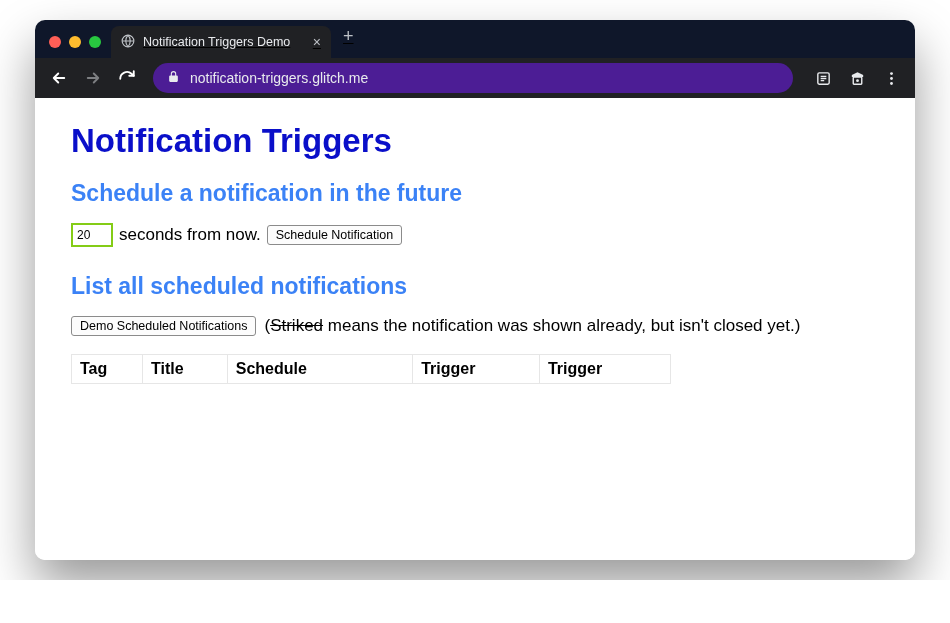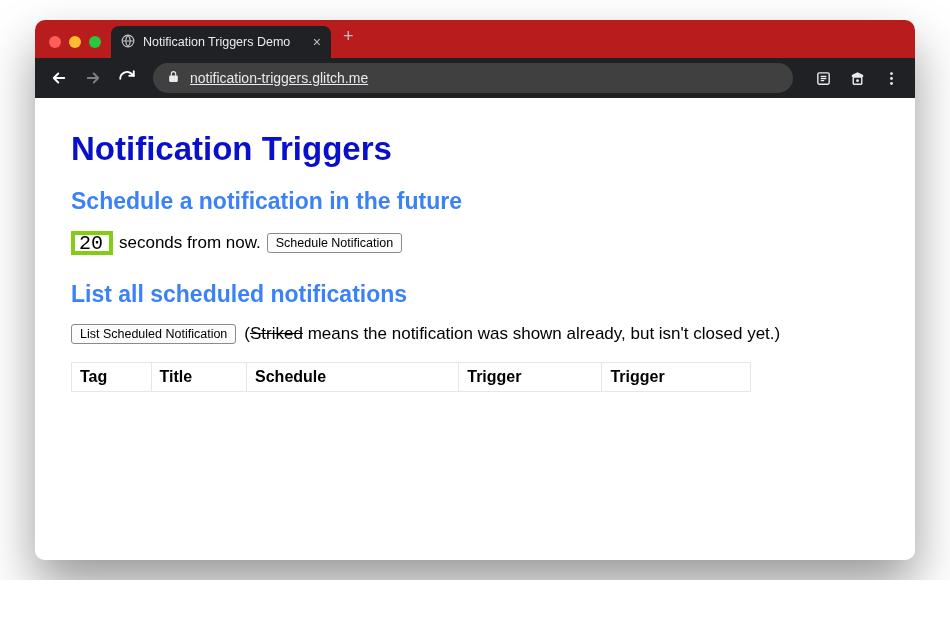--- a/index.html
+++ b/index.html
@@ -11,25 +11,26 @@
     .browser-window {
       width: 880px;
       height: 540px;
       margin: 0 auto;
       background: #fff;
       border-radius: 10px;
       overflow: hidden;
       box-shadow: 0 25px 50px rgba(0,0,0,0.4);
     }
     .tab-bar {
-      background: #b91c1c;
+      background: #0f172a;
       height: 38px;
       display: flex;
       align-items: flex-end;
       padding-left: 8px;
+      text-decoration: underline;
     }
     .traffic-lights {
       display: flex;
       gap: 8px;
       align-items: center;
       padding: 0 10px 10px 6px;
     }
     .light {
       width: 12px; height: 12px; border-radius: 50%;
     }
@@ -75,46 +76,45 @@
     .nav-btn {
       width: 28px; height: 28px;
       display: flex; align-items: center; justify-content: center;
       color: #ffffff;
       border-radius: 50%;
     }
     .nav-btn.dim { color: #7d7f82; }
     .nav-btn svg { width: 18px; height: 18px; }
     .address-bar {
       flex: 1;
-      background: #404040;
+      background: #4c1d95;
       border-radius: 20px;
       height: 30px;
       display: flex;
       align-items: center;
       padding: 0 14px;
       gap: 10px;
       color: #e8eaed;
       font-size: 14px;
       margin: 0 6px;
-      text-decoration: underline;
     }
     .address-bar .lock-icon { width: 13px; height: 13px; color: #e8eaed; }
     .toolbar-right {
       display: flex; align-items: center; gap: 6px;
       padding-left: 4px;
     }
     .icon-btn {
       width: 28px; height: 28px;
       display: flex; align-items: center; justify-content: center;
       color: #e8eaed;
     }
     .icon-btn svg { width: 17px; height: 17px; }
     .page {
       background: #fff;
-      padding: 32px 36px;
+      padding: 24px 36px;
       height: calc(100% - 78px);
       overflow: auto;
       color: #000;
     }
     h1 {
       color: #0a0fc9;
       font-size: 33px;
       font-weight: 800;
       margin-bottom: 20px;
     }
@@ -128,24 +128,24 @@
       font-size: 17px;
       display: flex;
       align-items: center;
       gap: 6px;
       flex-wrap: wrap;
       margin-bottom: 26px;
     }
     .num-input {
       width: 42px;
       height: 24px;
-      font-size: 20px;
-      border: 4px solid #84cc16;
+      font-size: 12px;
+      border: 2px solid #84cc16;
       padding: 1px 4px;
-      font-family: Liberation Mono, monospace;
+      font-family: Liberation Sans, sans-serif;
     }
     .btn {
       font-size: 12.5px;
       padding: 2px 8px;
       border: 1px solid #8b8b8b;
       border-radius: 3px;
       background: #fcfcfc;
       font-family: inherit;
       cursor: pointer;
       text-align: center;
@@ -154,21 +154,21 @@
       font-size: 17px;
       display: flex;
       align-items: center;
       gap: 8px;
       flex-wrap: wrap;
       margin-bottom: 18px;
     }
     .striked { text-decoration: line-through; }
     table {
       border-collapse: collapse;
-      width: 680px;
+      width: 600px;
       font-size: 16px;
     }
     th {
       text-align: left;
       font-weight: 700;
       padding: 5px 8px;
       border: 1px solid #e6e6e6;
       background: #fff;
     }
   </style>
@@ -250,21 +250,21 @@
 
     <h2>Schedule a notification in the future</h2>
     <div class="schedule-line">
       <input class="num-input" type="text" value="20" style="">
       <span>seconds from now.</span>
       <button class="btn">Schedule Notification</button>
     </div>
 
     <h2>List all scheduled notifications</h2>
     <div class="list-line">
-      <button class="btn">List Scheduled Notification</button>
+      <button class="btn">Demo Scheduled Notifications</button>
       <span>
         <span>(</span><span class="striked">Striked</span><span> means the notification was shown already, but isn't closed yet.)</span>
       </span>
     </div>
 
     <table>
       <thead>
         <tr>
           <th style="width:75px">Tag</th>
           <th style="width:90px">Title</th>

